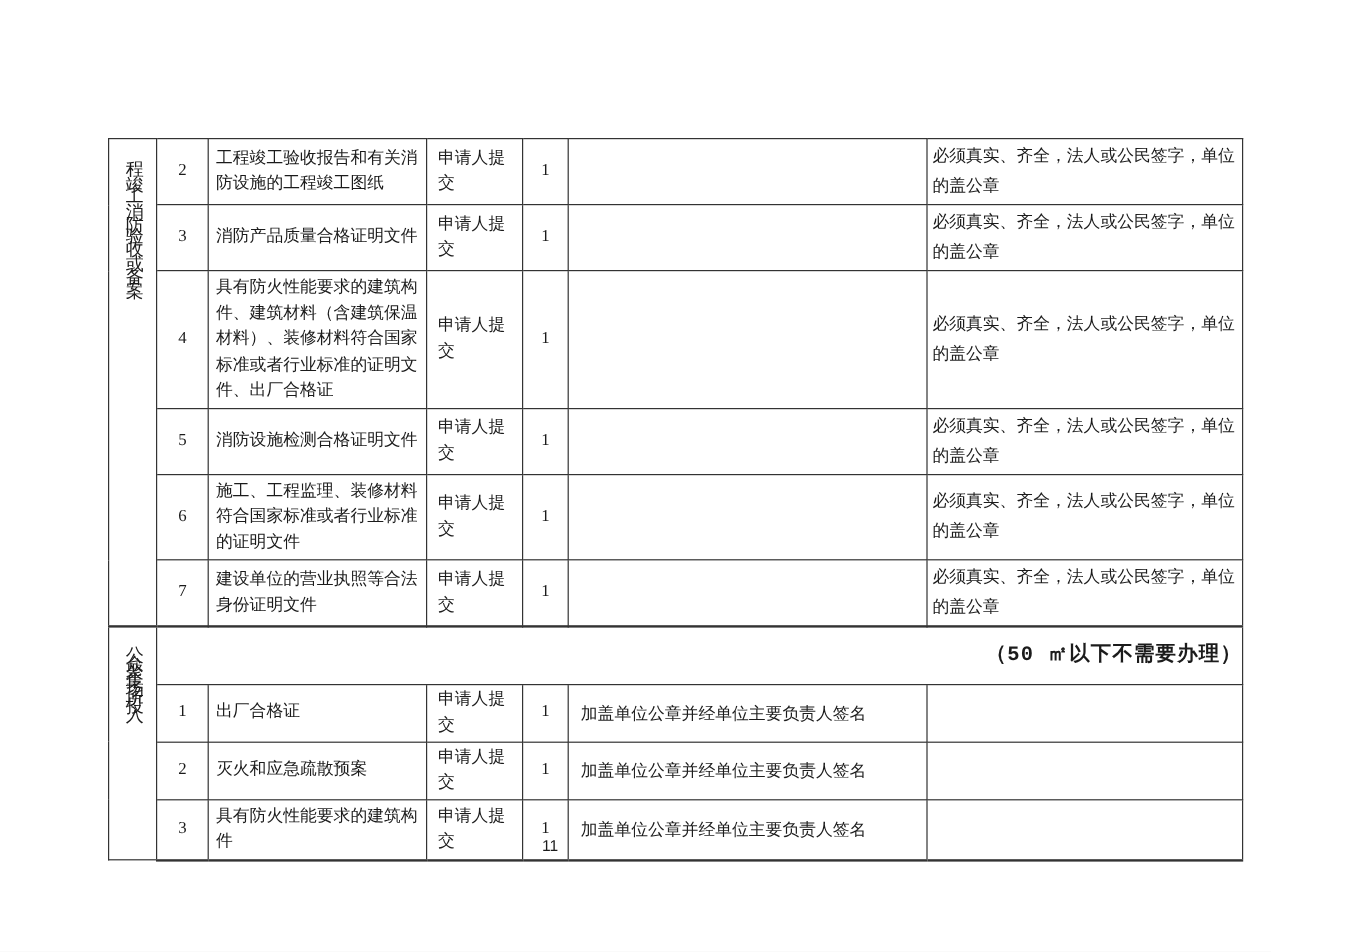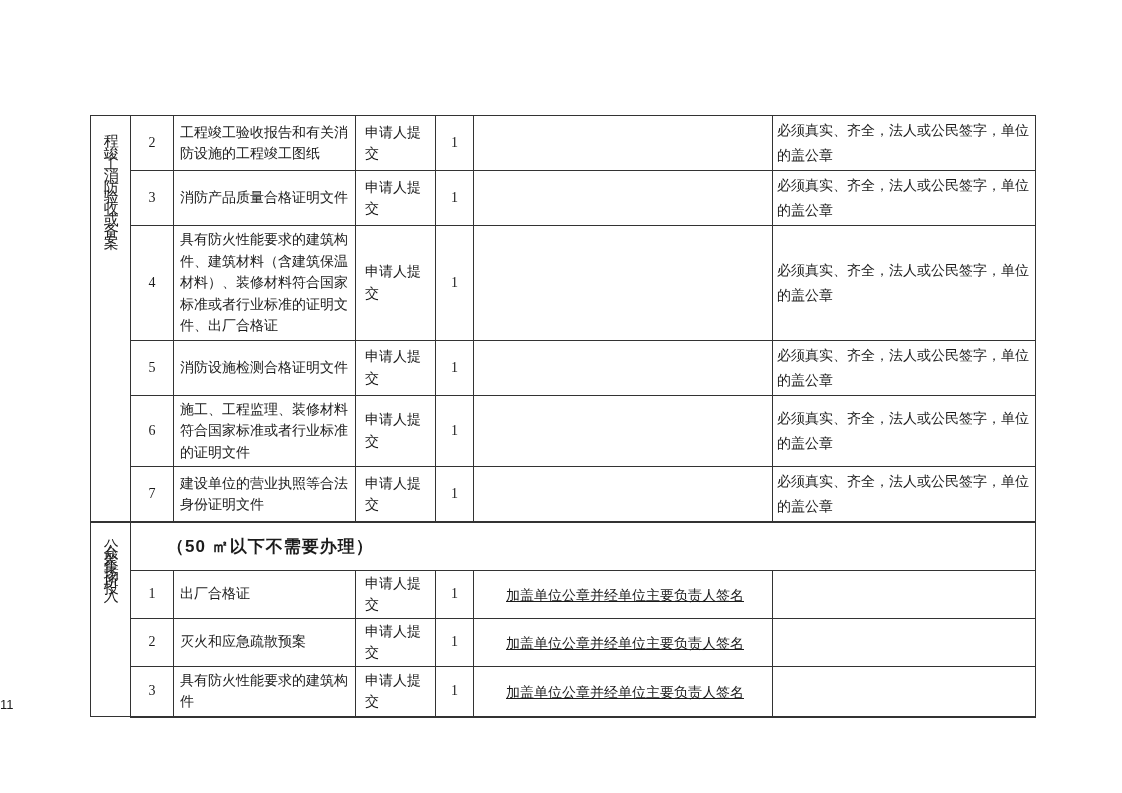--- a/index.html
+++ b/index.html
@@ -21,43 +21,42 @@
     border:1px solid #333333;
     font-size:14px; line-height:21.5px;
     vertical-align:middle;
     padding:0; overflow:hidden;
     word-break:normal;
   }
   .seq  { text-align:center; }
   .cnt  { text-align:center; }
   .item { padding:3px 5px 3px 6px; text-align:left;margin-left:28px; }
   .method { text-align:left; padding:2px 9px; }
-  .note-a { padding:6px 6px 2px 10px; text-align:center;text-decoration:underline; }
+  .note-a { padding:6px 6px 2px 10px; text-align:left; }
   .note-b { padding:2px 5px 2px 4px; text-align:left; line-height:25px;margin-top:33px; }
   .label-cell { vertical-align:top; text-align:center; padding-top:7px; }
   .vlabel {
     display:inline-block;
     writing-mode:vertical-rl;
     text-orientation:upright;
     font-size:15px;
   }
   .vlabel.s1 { letter-spacing:11px; }
   .vlabel.s2 { letter-spacing:7px; }
   .label-cell.s2c { padding-top:3px; }
   .banner {
-    text-align:left; font-weight:bold; font-size:17px;
-    font-family:Liberation Sans, sans-serif;
+    text-align:right; font-weight:bold; font-size:17px;
+    font-family:Liberation Mono, monospace;
     letter-spacing:1px;
-    padding-left:36px;
   }
   tr.sec-divider td { border-top:2px solid #333333; }
   tr.last-row td { border-bottom:2px solid #333333; }
   .pageno {
     position:absolute; top:697px; left:0; width:917px;
-    text-align:left; font-size:13px;
+    text-align:center; font-size:13px;
     font-family:"Liberation Sans","DejaVu Sans",sans-serif;
     color:#1b1b1b;
   }
 </style>
 </head>
 <body>
 
 <div class="page">
 
   <table class="doc">

